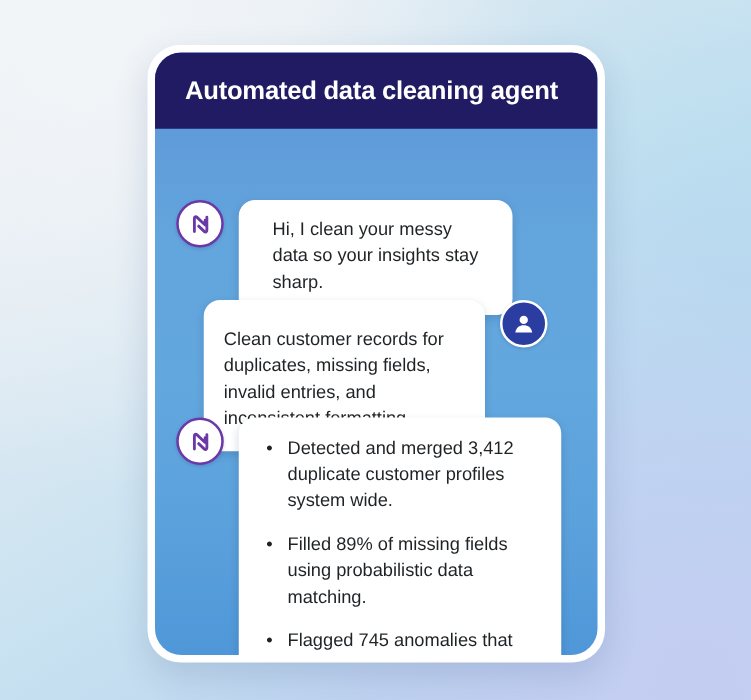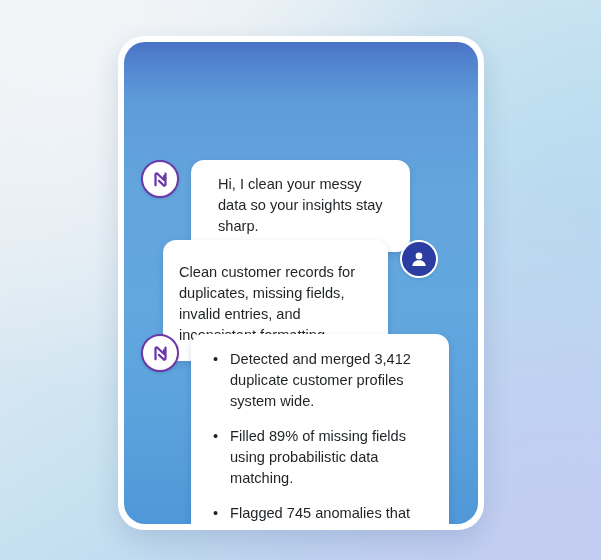--- a/index.html
+++ b/index.html
@@ -158,20 +158,23 @@
 </style>
 </head>
 <body>
 
 <div class="stage">
 
   <div class="phone-frame"></div>
 
   <div class="card">
 
+    <div class="card-header">
+      <div class="title">Automated data cleaning agent</div>
+    </div>
 
     <div class="conversation">
 
       <div class="msg-row row-bot1">
         <div class="avatar bot">
           <span>
             <svg width="21" height="21" viewBox="0 0 24 24">
               <path d="M6.3 18.6 L6.3 6.4 C6.3 5.2 7.6 4.6 8.5 5.4 L16.1 12.6 L16.1 8.2" fill="none" stroke="#6b38a8" stroke-width="2.6" stroke-linecap="round" stroke-linejoin="round"></path>
               <path d="M17.7 5.4 L17.7 17.6 C17.7 18.8 16.4 19.4 15.5 18.6 L10.2 13.6" fill="none" stroke="#6b38a8" stroke-width="2.6" stroke-linecap="round" stroke-linejoin="round"></path>
             </svg>

